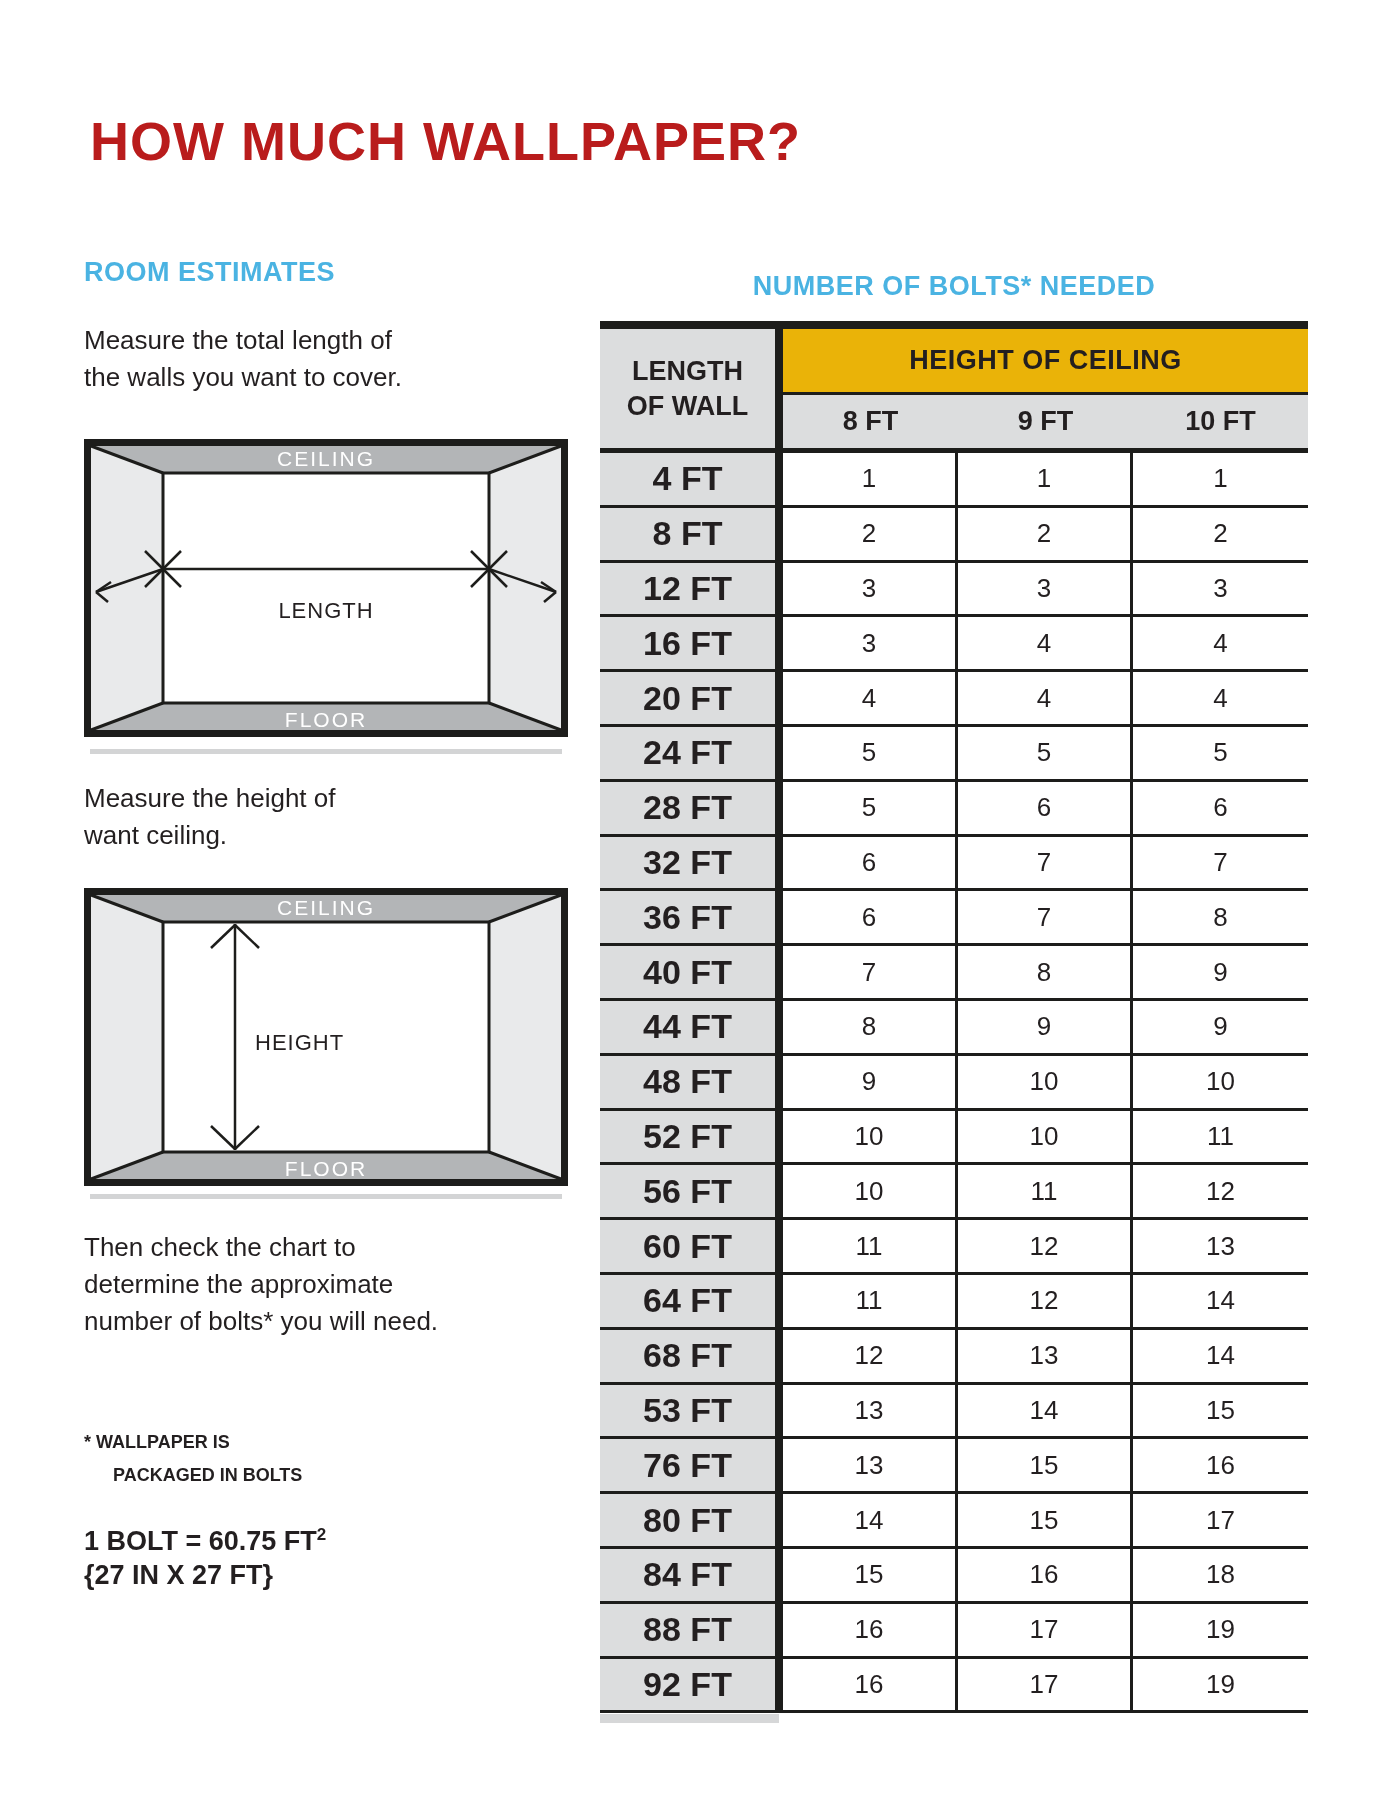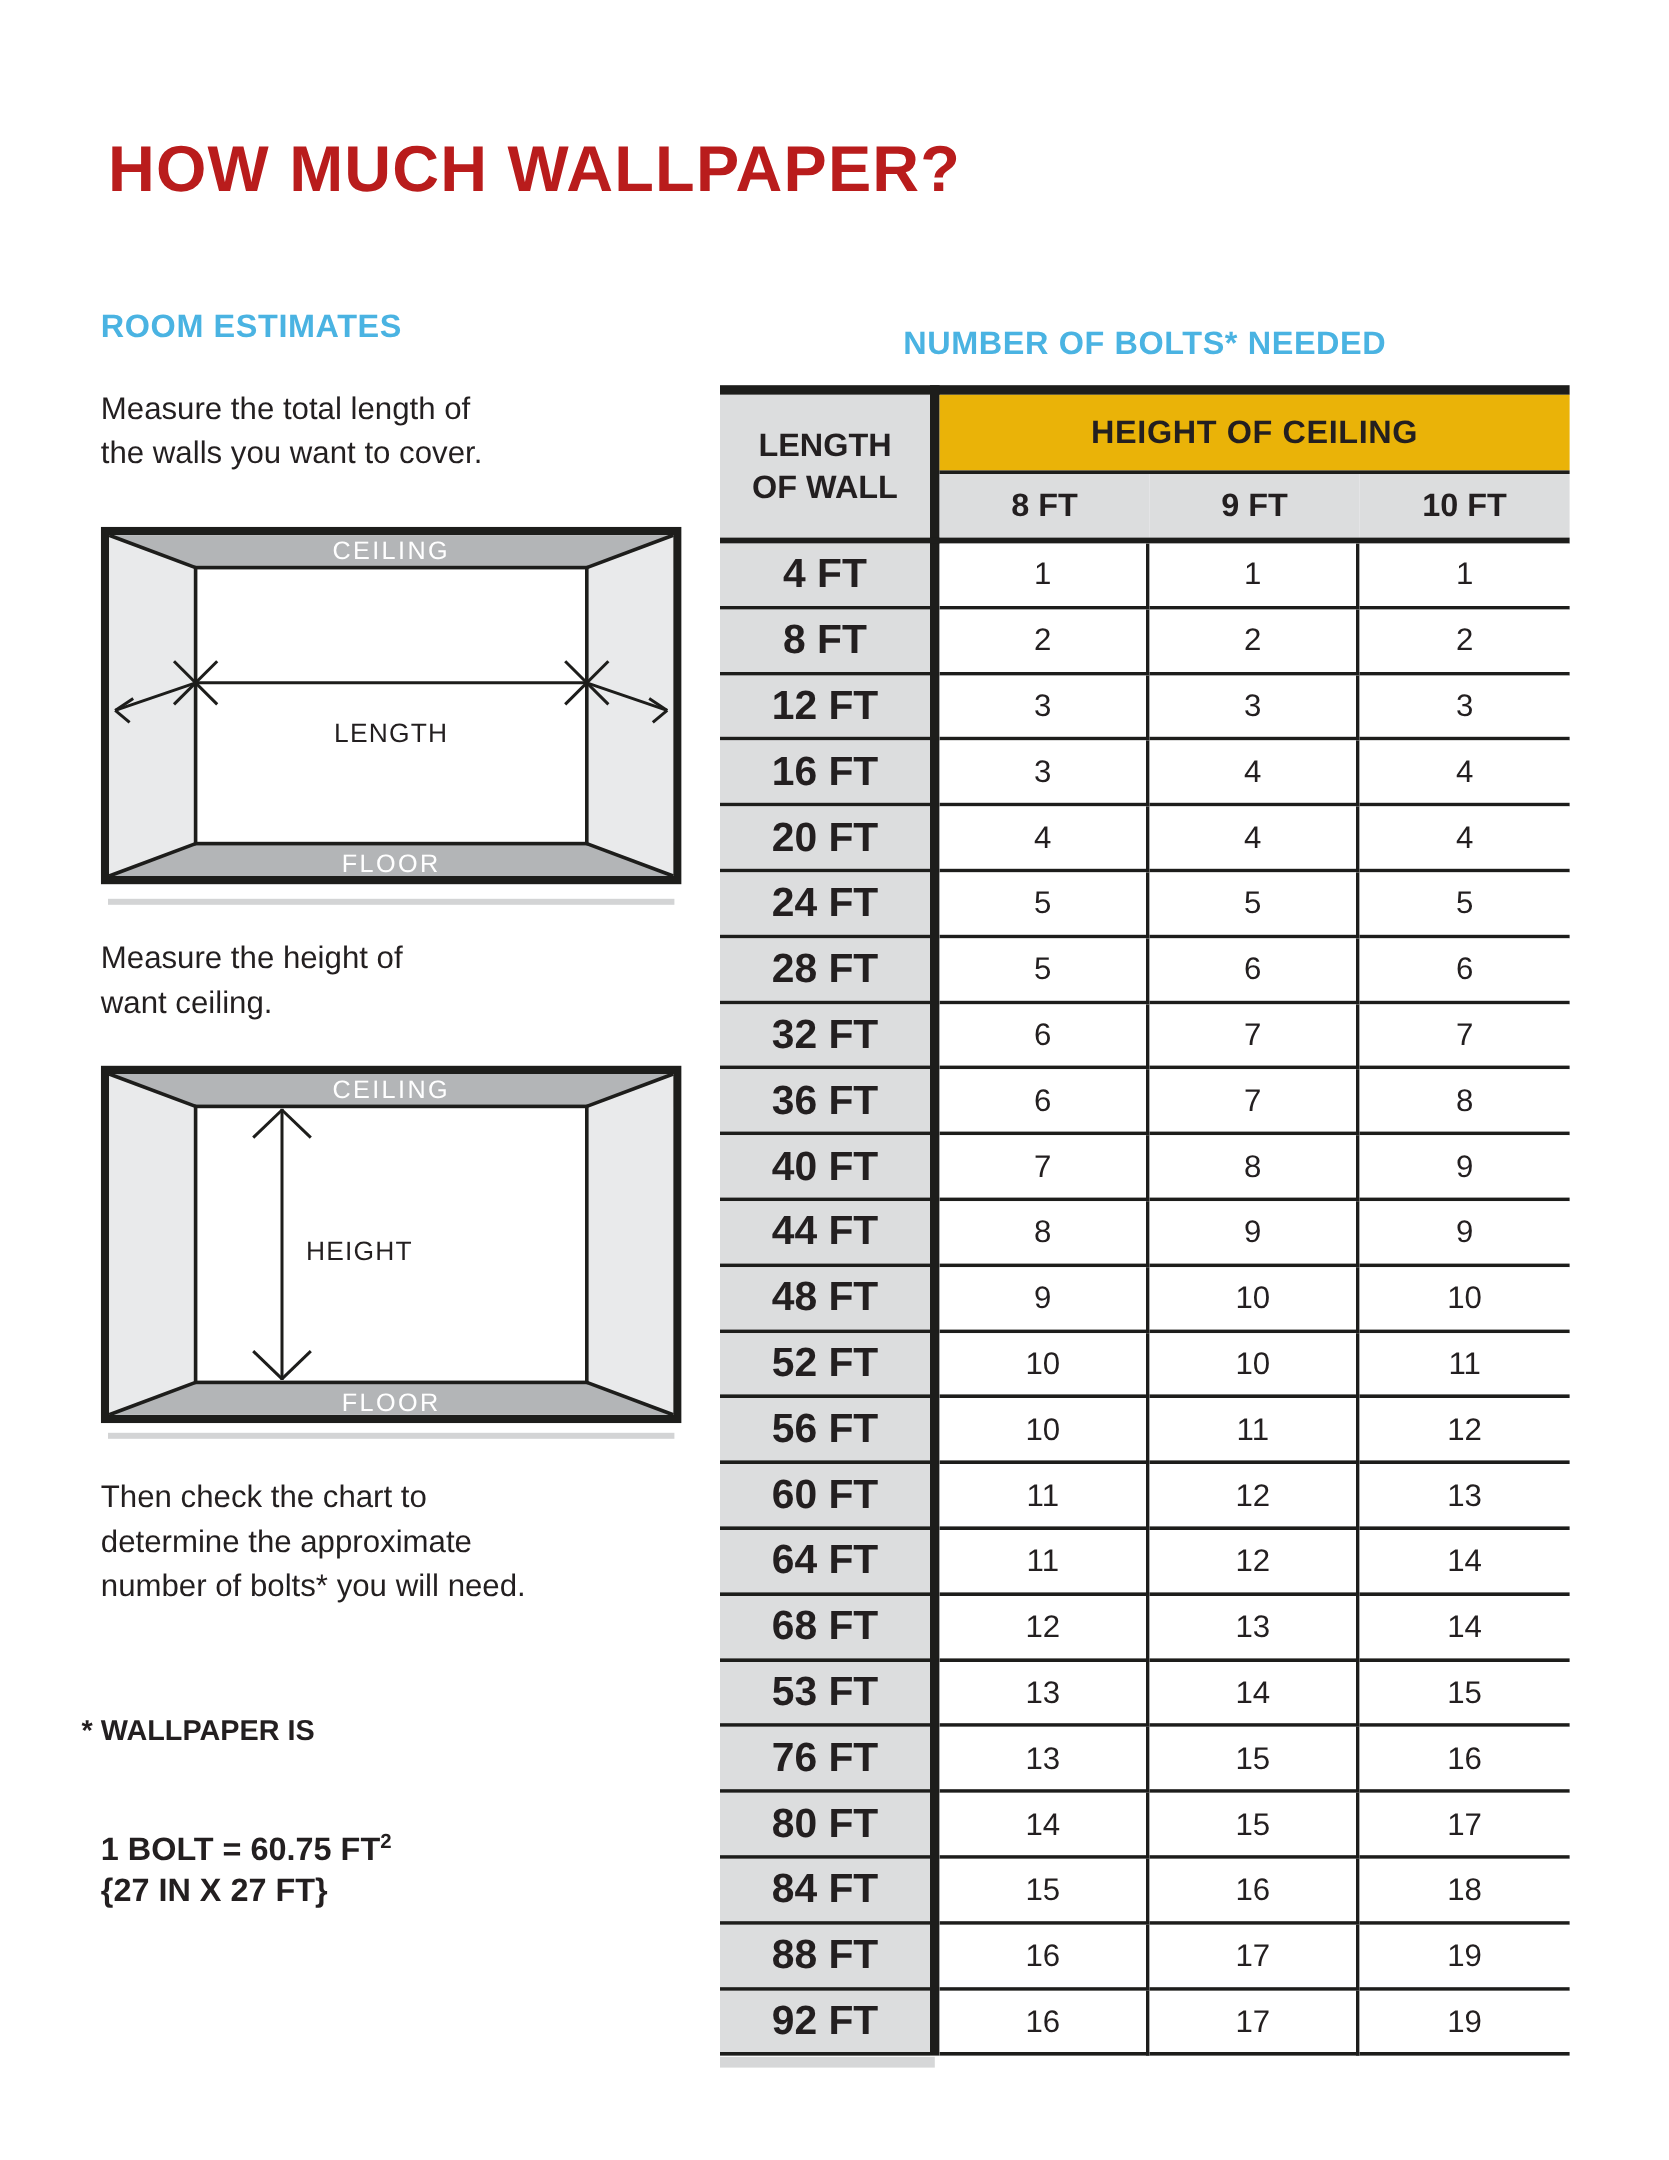--- a/index.html
+++ b/index.html
@@ -12,21 +12,21 @@
   .section-heading{font-size:27px;font-weight:bold;color:#4ab3e2;letter-spacing:0.5px;}
   #room-estimates-heading{left:84px;top:257px;}
   #bolts-heading{left:600px;top:271px;width:708px;text-align:center;}
 
   .body-text{font-size:26px;line-height:37px;color:#231f20;}
   .body-text span{display:block;}
   #step1-text{left:84px;top:322px;}
   #step2-text{left:84px;top:780px;}
   #step3-text{left:84px;top:1229px;}
 
-  #footnote{left:68px;top:1426px;font-size:24px;font-weight:bold;line-height:33px;}
+  #footnote{left:84px;top:1426px;font-size:18px;font-weight:bold;line-height:33px;}
   #footnote .line{display:block;}
   #footnote .indent{padding-left:29px;}
   #bolt-info{left:84px;top:1524px;font-size:27px;font-weight:bold;line-height:34px;}
   #bolt-info .line{display:block;}
   #bolt-info sup{font-size:17px;vertical-align:super;line-height:0;}
 
   .diagram{width:484px;height:298px;}
   #diagram1{left:84px;top:439px;}
   #diagram2{left:84px;top:888px;}
   .diagram-shadow{height:5px;background:#d3d4d5;}
@@ -135,20 +135,21 @@
   <div id="shadow2" class="abs diagram-shadow"></div>
 
   <div id="step3-text" class="abs body-text">
     <span>Then check the chart to</span>
     <span>determine the approximate</span>
     <span>number of bolts* you will need.</span>
   </div>
 
   <div id="footnote" class="abs">
     <span class="line">* WALLPAPER IS</span>
+    <span class="line indent">PACKAGED IN BOLTS</span>
   </div>
 
   <div id="bolt-info" class="abs">
     <span class="line"><span>1 BOLT = 60.75 FT</span><sup>2</sup></span>
     <span class="line">{27 IN X 27 FT}</span>
   </div>
 
   <div id="bolts-heading" class="abs section-heading">NUMBER OF BOLTS* NEEDED</div>
 
   <div id="bolt-table" class="abs">

